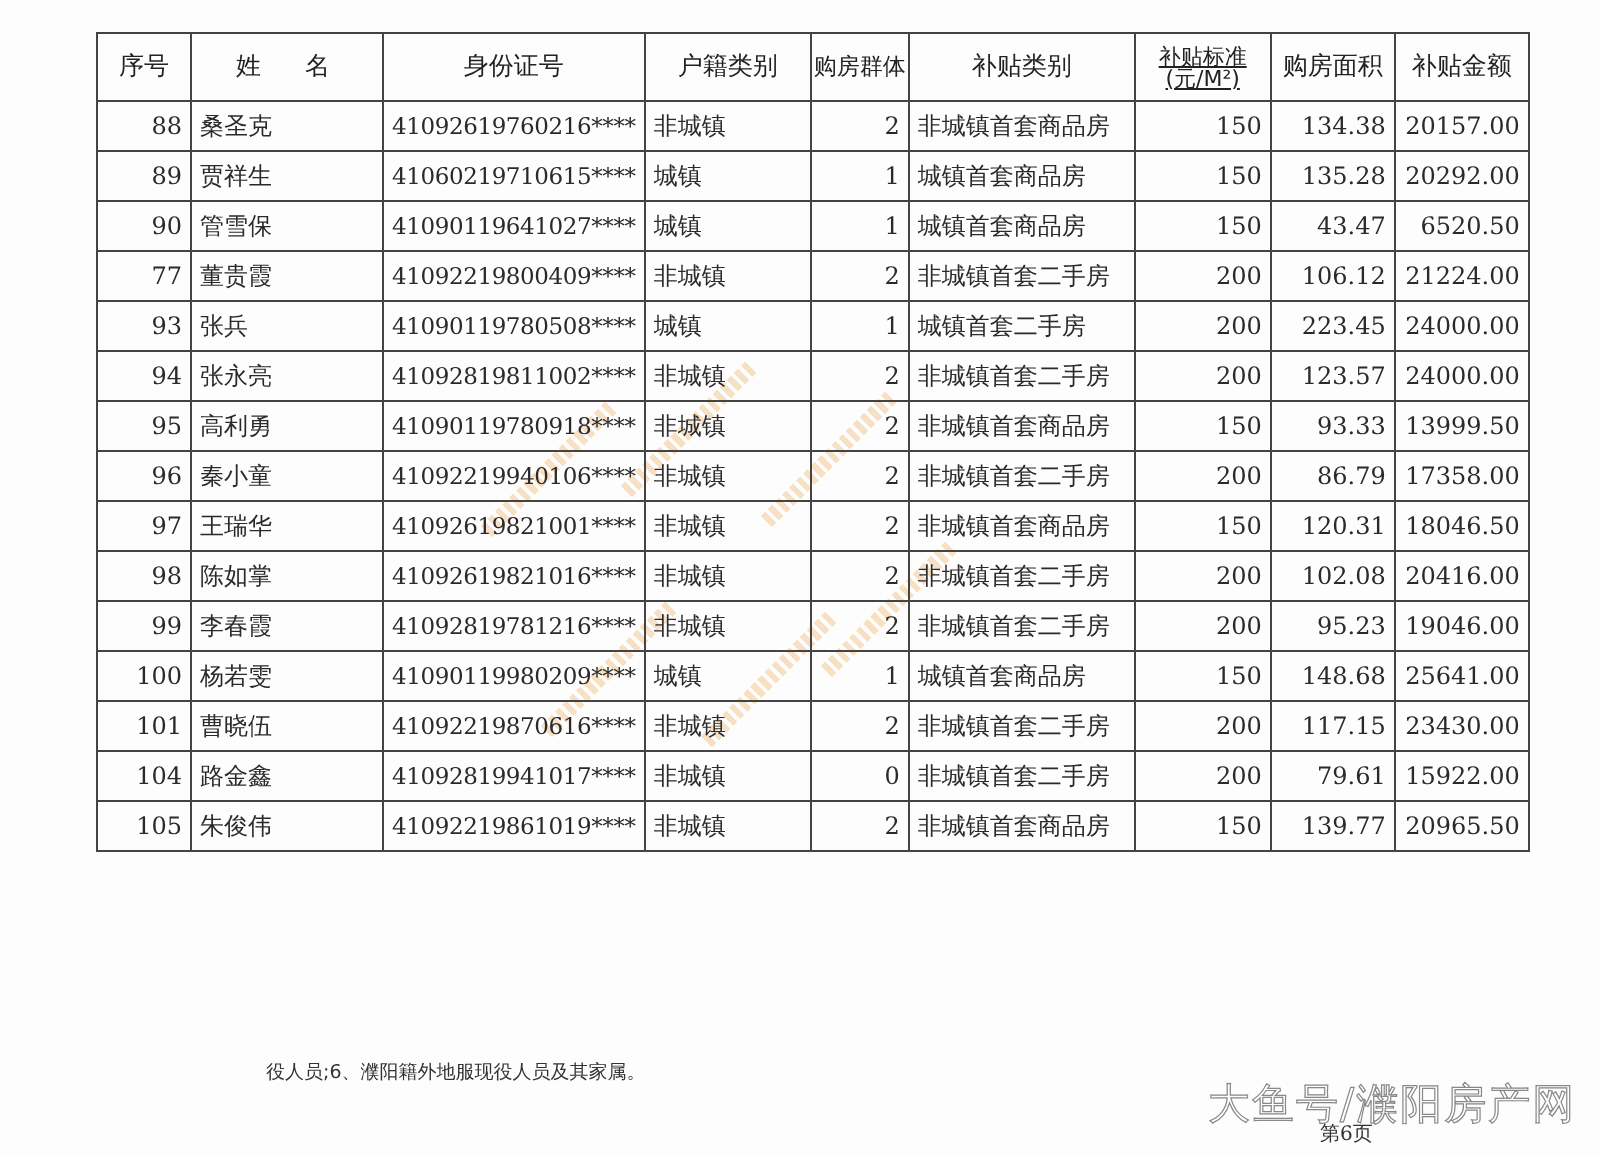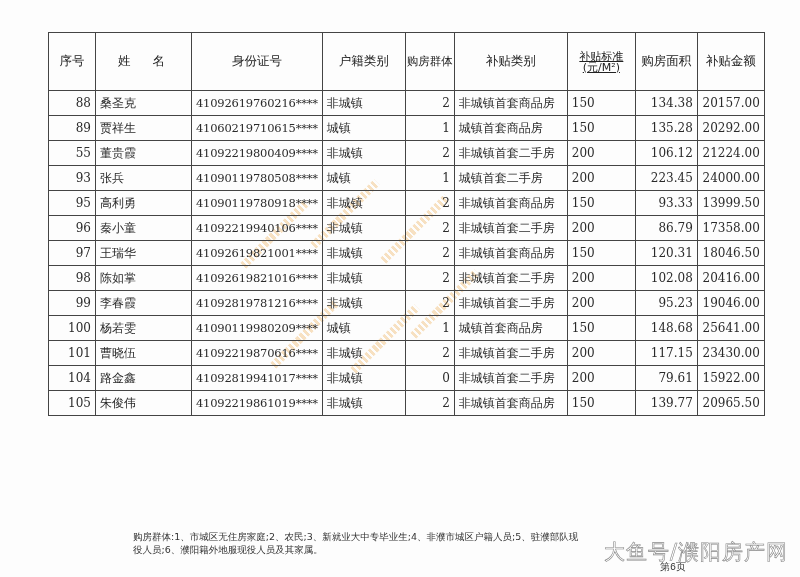--- a/index.html
+++ b/index.html
@@ -17,21 +17,21 @@
     }
     .page {
       position: absolute;
       left: 0; top: 0;
       width: 800px; height: 577px;
       background: #fdfdfd;
     }
     table.roster {
       position: absolute;
       left: 48px;
-      top: 32px;
+      top: 16px;
       border-collapse: collapse;
       table-layout: fixed;
       font-size: 12px;
     }
     table.roster th, table.roster td {
       border: 1px solid #444;
       padding: 0 4px;
       height: 24px;
       white-space: nowrap;
       overflow: hidden;
@@ -43,41 +43,40 @@
       text-align: center;
       height: 25px;
       color: #222;
     }
     table.roster th.two-line {
       font-size: 11px;
       line-height: 11px;
       text-decoration: underline;
     }
     td.num { text-align: right; }
-    td.ctr { text-align: left; }
+    td.ctr { text-align: right; }
     td.left { text-align: left; }
     td.id { font-size: 11.5px; letter-spacing: -0.2px; }
     .name-header { letter-spacing: 22px; padding-left: 22px !important; }
     .footnote {
       position: absolute;
       left: 133px;
       top: 530px;
       font-family: "DejaVu Sans", "Liberation Sans", sans-serif;
       font-size: 9.5px;
       line-height: 13px;
       color: #333;
       width: 500px;
     }
     .page-number {
       position: absolute;
       left: 660px;
       top: 560px;
       font-size: 10px;
       color: #333;
-      font-family: Liberation Mono, monospace;
     }
     .watermark-credit {
       position: absolute;
       left: 604px;
       top: 538px;
       font-family: "DejaVu Sans", "Liberation Sans", sans-serif;
       font-size: 21px;
       color: rgba(255,255,255,0.95);
       -webkit-text-stroke: 0.6px #888;
       letter-spacing: 1px;
@@ -114,21 +113,21 @@
       <col style="width:68px">
       <col style="width:62px">
       <col style="width:67px">
     </colgroup>
     <thead>
       <tr>
         <th>序号</th>
         <th class="name-header">姓名</th>
         <th>身份证号</th>
         <th>户籍类别</th>
-        <th style="font-size:11.5px;padding:16px 1px;">购房群体</th>
+        <th style="font-size:11.5px;padding:4px 1px;">购房群体</th>
         <th>补贴类别</th>
         <th class="two-line">
           <div>补贴标准</div>
           <div>(元/M²)</div>
         </th>
         <th>购房面积</th>
         <th>补贴金额</th>
       </tr>
     </thead>
     <tbody id="roster-body">
@@ -148,21 +147,32 @@
           <td class="left">贾祥生</td>
           <td class="left id">41060219710615****</td>
           <td class="left">城镇</td>
           <td class="num">1</td>
           <td class="left">城镇首套商品房</td>
           <td class="ctr">150</td>
           <td class="num">135.28</td>
           <td class="num">20292.00</td>
         </tr>
         <tr>
-          <td class="num">55</td>
+          <td class="num">90</td>
+          <td class="left">管雪保</td>
+          <td class="left id">41090119641027****</td>
+          <td class="left">城镇</td>
+          <td class="num">1</td>
+          <td class="left">城镇首套商品房</td>
+          <td class="ctr">150</td>
+          <td class="num">43.47</td>
+          <td class="num">6520.50</td>
+        </tr>
+        <tr>
+          <td class="num">77</td>
           <td class="left">董贵霞</td>
           <td class="left id">41092219800409****</td>
           <td class="left">非城镇</td>
           <td class="num">2</td>
           <td class="left">非城镇首套二手房</td>
           <td class="ctr">200</td>
           <td class="num">106.12</td>
           <td class="num">21224.00</td>
         </tr>
         <tr>
@@ -170,20 +180,31 @@
           <td class="left">张兵</td>
           <td class="left id">41090119780508****</td>
           <td class="left">城镇</td>
           <td class="num">1</td>
           <td class="left">城镇首套二手房</td>
           <td class="ctr">200</td>
           <td class="num">223.45</td>
           <td class="num">24000.00</td>
         </tr>
         <tr>
+          <td class="num">94</td>
+          <td class="left">张永亮</td>
+          <td class="left id">41092819811002****</td>
+          <td class="left">非城镇</td>
+          <td class="num">2</td>
+          <td class="left">非城镇首套二手房</td>
+          <td class="ctr">200</td>
+          <td class="num">123.57</td>
+          <td class="num">24000.00</td>
+        </tr>
+        <tr>
           <td class="num">95</td>
           <td class="left">高利勇</td>
           <td class="left id">41090119780918****</td>
           <td class="left">非城镇</td>
           <td class="num">2</td>
           <td class="left">非城镇首套商品房</td>
           <td class="ctr">150</td>
           <td class="num">93.33</td>
           <td class="num">13999.50</td>
         </tr>
@@ -272,19 +293,18 @@
           <td class="num">2</td>
           <td class="left">非城镇首套商品房</td>
           <td class="ctr">150</td>
           <td class="num">139.77</td>
           <td class="num">20965.50</td>
         </tr>
       </tbody>
   </table>
 
   <div class="footnote">
-    <div>购房群体:1、市城区无住房家庭;2、农民;3、新就业大中专毕业生;4、非濮市城区户籍人员;5、驻濮部队现</div>
     <div>役人员;6、濮阳籍外地服现役人员及其家属。</div>
   </div>
 
   <div class="watermark-credit">大鱼号/濮阳房产网</div>
   <div class="page-number">第6页</div>
 </div>
 
 </body></html>

